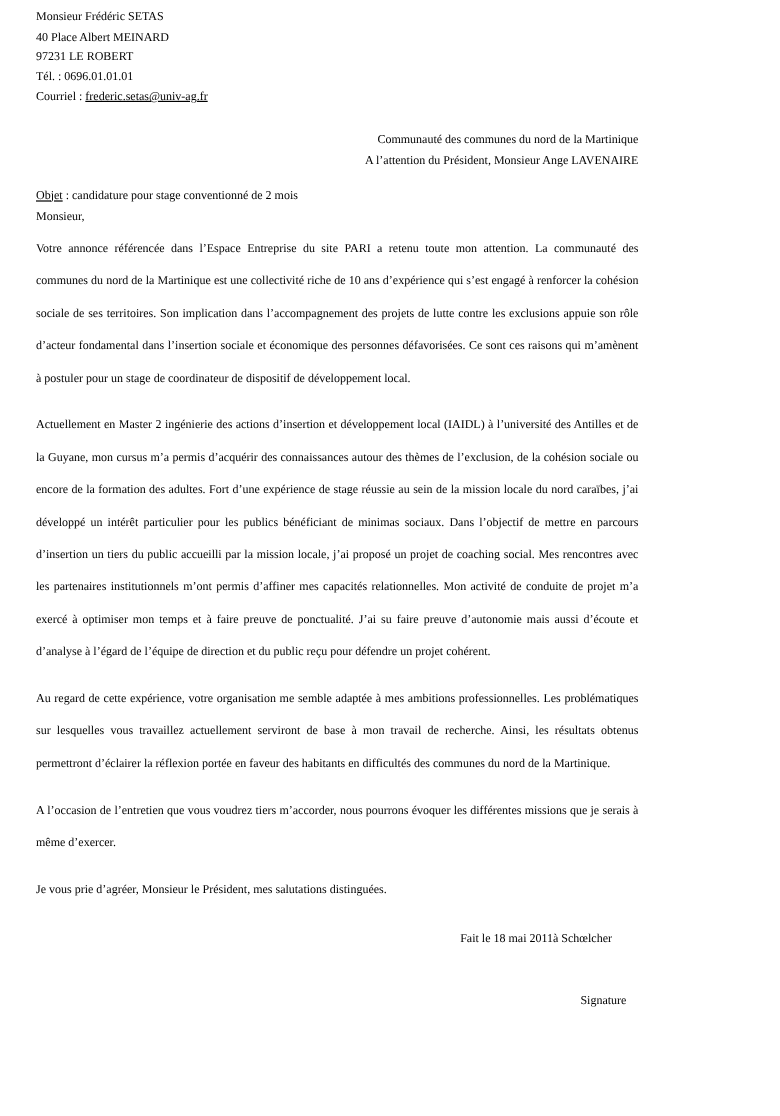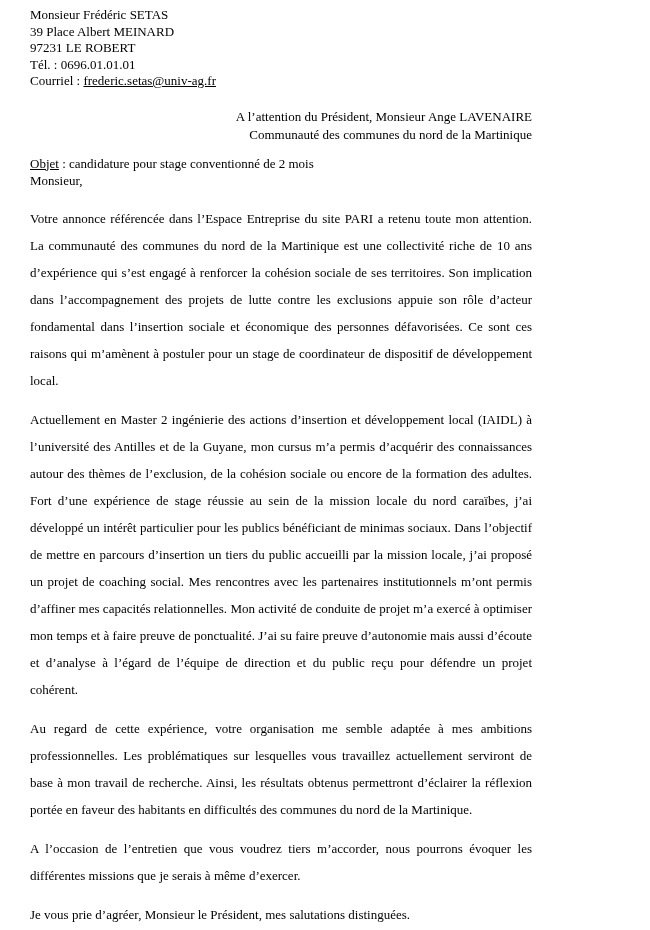--- a/index.html
+++ b/index.html
@@ -9,21 +9,21 @@
   }
   .page {
     position: relative;
     width: 560px;
     height: 930px;
     box-sizing: border-box;
     padding: 7px 28px 0 30px;
     background: #ffffff;
     color: #000000;
     font-family: "Liberation Serif", "DejaVu Serif", serif;
-    font-size: 13px;
+    font-size: 10px;
     overflow: hidden;
   }
   .sender {
     line-height: 16.5px;
   }
   .email-link {
     color: #000000;
     text-decoration: underline;
     cursor: pointer;
   }
@@ -36,21 +36,21 @@
     margin-top: 10px;
     line-height: 17px;
   }
   .subject-label {
     text-decoration: underline;
   }
   .salutation {
     line-height: 17px;
   }
   .body-text {
-    margin-top: 16px;
+    margin-top: 5px;
   }
   .body-text p {
     margin: 0 0 12px 0;
     line-height: 27px;
     text-align: justify;
   }
   .closing {
     margin: 0;
     line-height: 27px;
   }
@@ -67,39 +67,40 @@
     padding-right: 10px;
   }
 </style>
 </head>
 <body>
 
 <div class="page">
 
   <div class="sender">
     <div>Monsieur Frédéric SETAS</div>
-    <div>39 Place Albert MEINARD</div>
+    <div>40 Place Albert MEINARD</div>
     <div>97231 LE ROBERT</div>
     <div>Tél. : 0696.01.01.01</div>
     <div><span>Courriel : </span><a class="email-link" href="#">frederic.setas@univ-ag.fr</a></div>
   </div>
 
   <div class="recipient">
+    <div>Communauté des communes du nord de la Martinique</div>
     <div>A l’attention du Président, Monsieur Ange LAVENAIRE</div>
-    <div>Communauté des communes du nord de la Martinique</div>
   </div>
 
   <div class="subject"><span class="subject-label">Objet</span><span> : candidature pour stage conventionné de 2 mois</span></div>
 
   <div class="salutation">Monsieur,</div>
 
   <div class="body-text">
     <p>Votre annonce référencée dans l’Espace Entreprise du site PARI a retenu toute mon attention. La communauté des communes du nord de la Martinique est une collectivité riche de 10 ans d’expérience qui s’est engagé à renforcer la cohésion sociale de ses territoires. Son implication dans l’accompagnement des projets de lutte contre les exclusions appuie son rôle d’acteur fondamental dans l’insertion sociale et économique des personnes défavorisées. Ce sont ces raisons qui m’amènent à postuler pour un stage de coordinateur de dispositif de développement local.</p>
     <p>Actuellement en Master 2 ingénierie des actions d’insertion et développement local (IAIDL) à l’université des Antilles et de la Guyane, mon cursus m’a permis d’acquérir des connaissances autour des thèmes de l’exclusion, de la cohésion sociale ou encore de la formation des adultes. Fort d’une expérience de stage réussie au sein de la mission locale du nord caraïbes, j’ai développé un intérêt particulier pour les publics bénéficiant de minimas sociaux. Dans l’objectif de mettre en parcours d’insertion un tiers du public accueilli par la mission locale, j’ai proposé un projet de coaching social. Mes rencontres avec les partenaires institutionnels m’ont permis d’affiner mes capacités relationnelles. Mon activité de conduite de projet m’a exercé à optimiser mon temps et à faire preuve de ponctualité. J’ai su faire preuve d’autonomie mais aussi d’écoute et d’analyse à l’égard de l’équipe de direction et du public reçu pour défendre un projet cohérent.</p>
     <p>Au regard de cette expérience, votre organisation me semble adaptée à mes ambitions professionnelles. Les problématiques sur lesquelles vous travaillez actuellement serviront de base à mon travail de recherche. Ainsi, les résultats obtenus permettront d’éclairer la réflexion portée en faveur des habitants en difficultés des communes du nord de la Martinique.</p>
     <p>A l’occasion de l’entretien que vous voudrez tiers m’accorder, nous pourrons évoquer les différentes missions que je serais à même d’exercer.</p>
     <p class="closing">Je vous prie d’agréer, Monsieur le Président, mes salutations distinguées.</p>
   </div>
 
+  <div class="date-line">Fait le 18 mai 2011à Schœlcher</div>
 
   <div class="signature-line">Signature</div>
 
 </div>
 
 </body></html>

